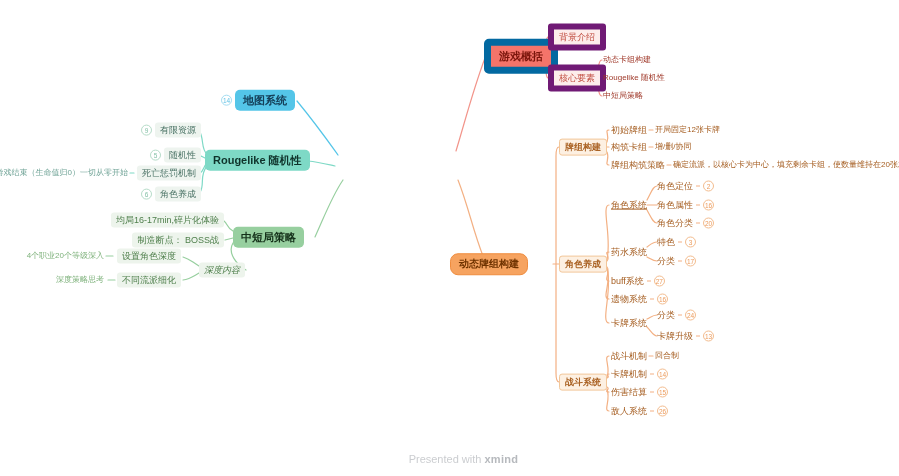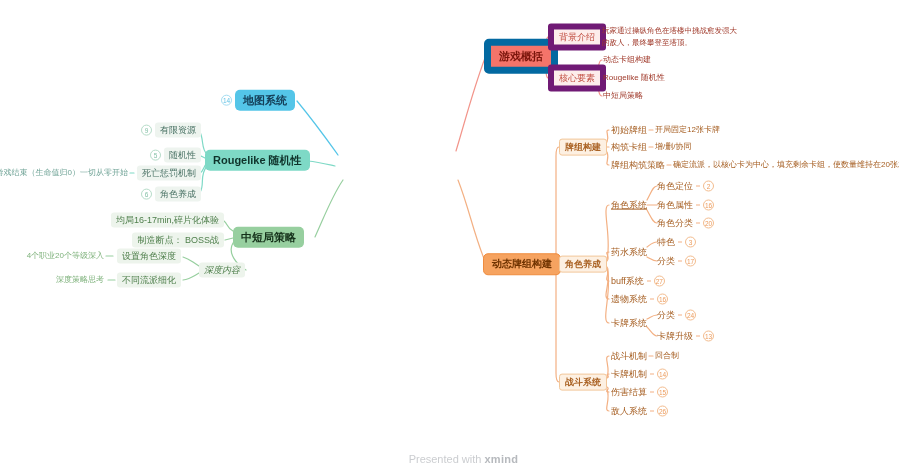--- a/index.html
+++ b/index.html
@@ -128,27 +128,26 @@
   <div class="abs box box-green" style="right:675px;top:220px;">均局16-17min,碎片化体验</div>
   <div class="abs box box-green" style="right:675px;top:240px;">制造断点： BOSS战</div>
   <div class="abs box box-green" style="left:199px;top:270px;font-style:italic;">深度内容</div>
   <div class="abs box box-green" style="right:718px;top:256px;">设置角色深度</div>
   <div class="abs leaf leaf-green" style="right:795px;top:256px;">4个职业20个等级深入</div>
   <div class="abs box box-green" style="right:718px;top:280px;">不同流派细化</div>
   <div class="abs leaf leaf-green" style="right:795px;top:280px;">深度策略思考</div>
 
   <div class="abs main-node node-red" style="left:484px;top:56px;">游戏概括</div>
   <div class="abs box box-red" style="left:548px;top:37px;">背景介绍</div>
-  <div class="abs leaf leaf-red wrap" style="left:602px;top:37px;">玩家通过操纵角色在塔楼中挑战愈发强大的敌人，最终攀登至塔顶。</div>
   <div class="abs box box-red" style="left:548px;top:78px;">核心要素</div>
   <div class="abs leaf leaf-red" style="left:603px;top:60px;">动态卡组构建</div>
   <div class="abs leaf leaf-red" style="left:603px;top:78px;">Rougelike 随机性</div>
   <div class="abs leaf leaf-red" style="left:603px;top:96px;">中短局策略</div>
 
-  <div class="abs main-node node-orange" style="left:483px;top:264px;">动态牌组构建</div>
+  <div class="abs main-node node-orange" style="left:450px;top:264px;border-radius:8px;">动态牌组构建</div>
 
   <div class="abs box box-orange" style="left:559px;top:147px;">牌组构建</div>
   <div class="abs label label-orange" style="left:611px;top:130px;">初始牌组</div>
   <div class="abs leaf leaf-orange" style="left:655px;top:130px;">开局固定12张卡牌</div>
   <div class="abs label label-orange" style="left:611px;top:147px;">构筑卡组</div>
   <div class="abs leaf leaf-orange" style="left:655px;top:147px;">增/删/协同</div>
   <div class="abs label label-orange" style="left:611px;top:165px;">牌组构筑策略</div>
   <div class="abs leaf leaf-orange" style="left:673px;top:165px;">确定流派，以核心卡为中心，填充剩余卡组，使数量维持在20张左右</div>
 
   <div class="abs box box-orange" style="left:559px;top:264px;">角色养成</div>

